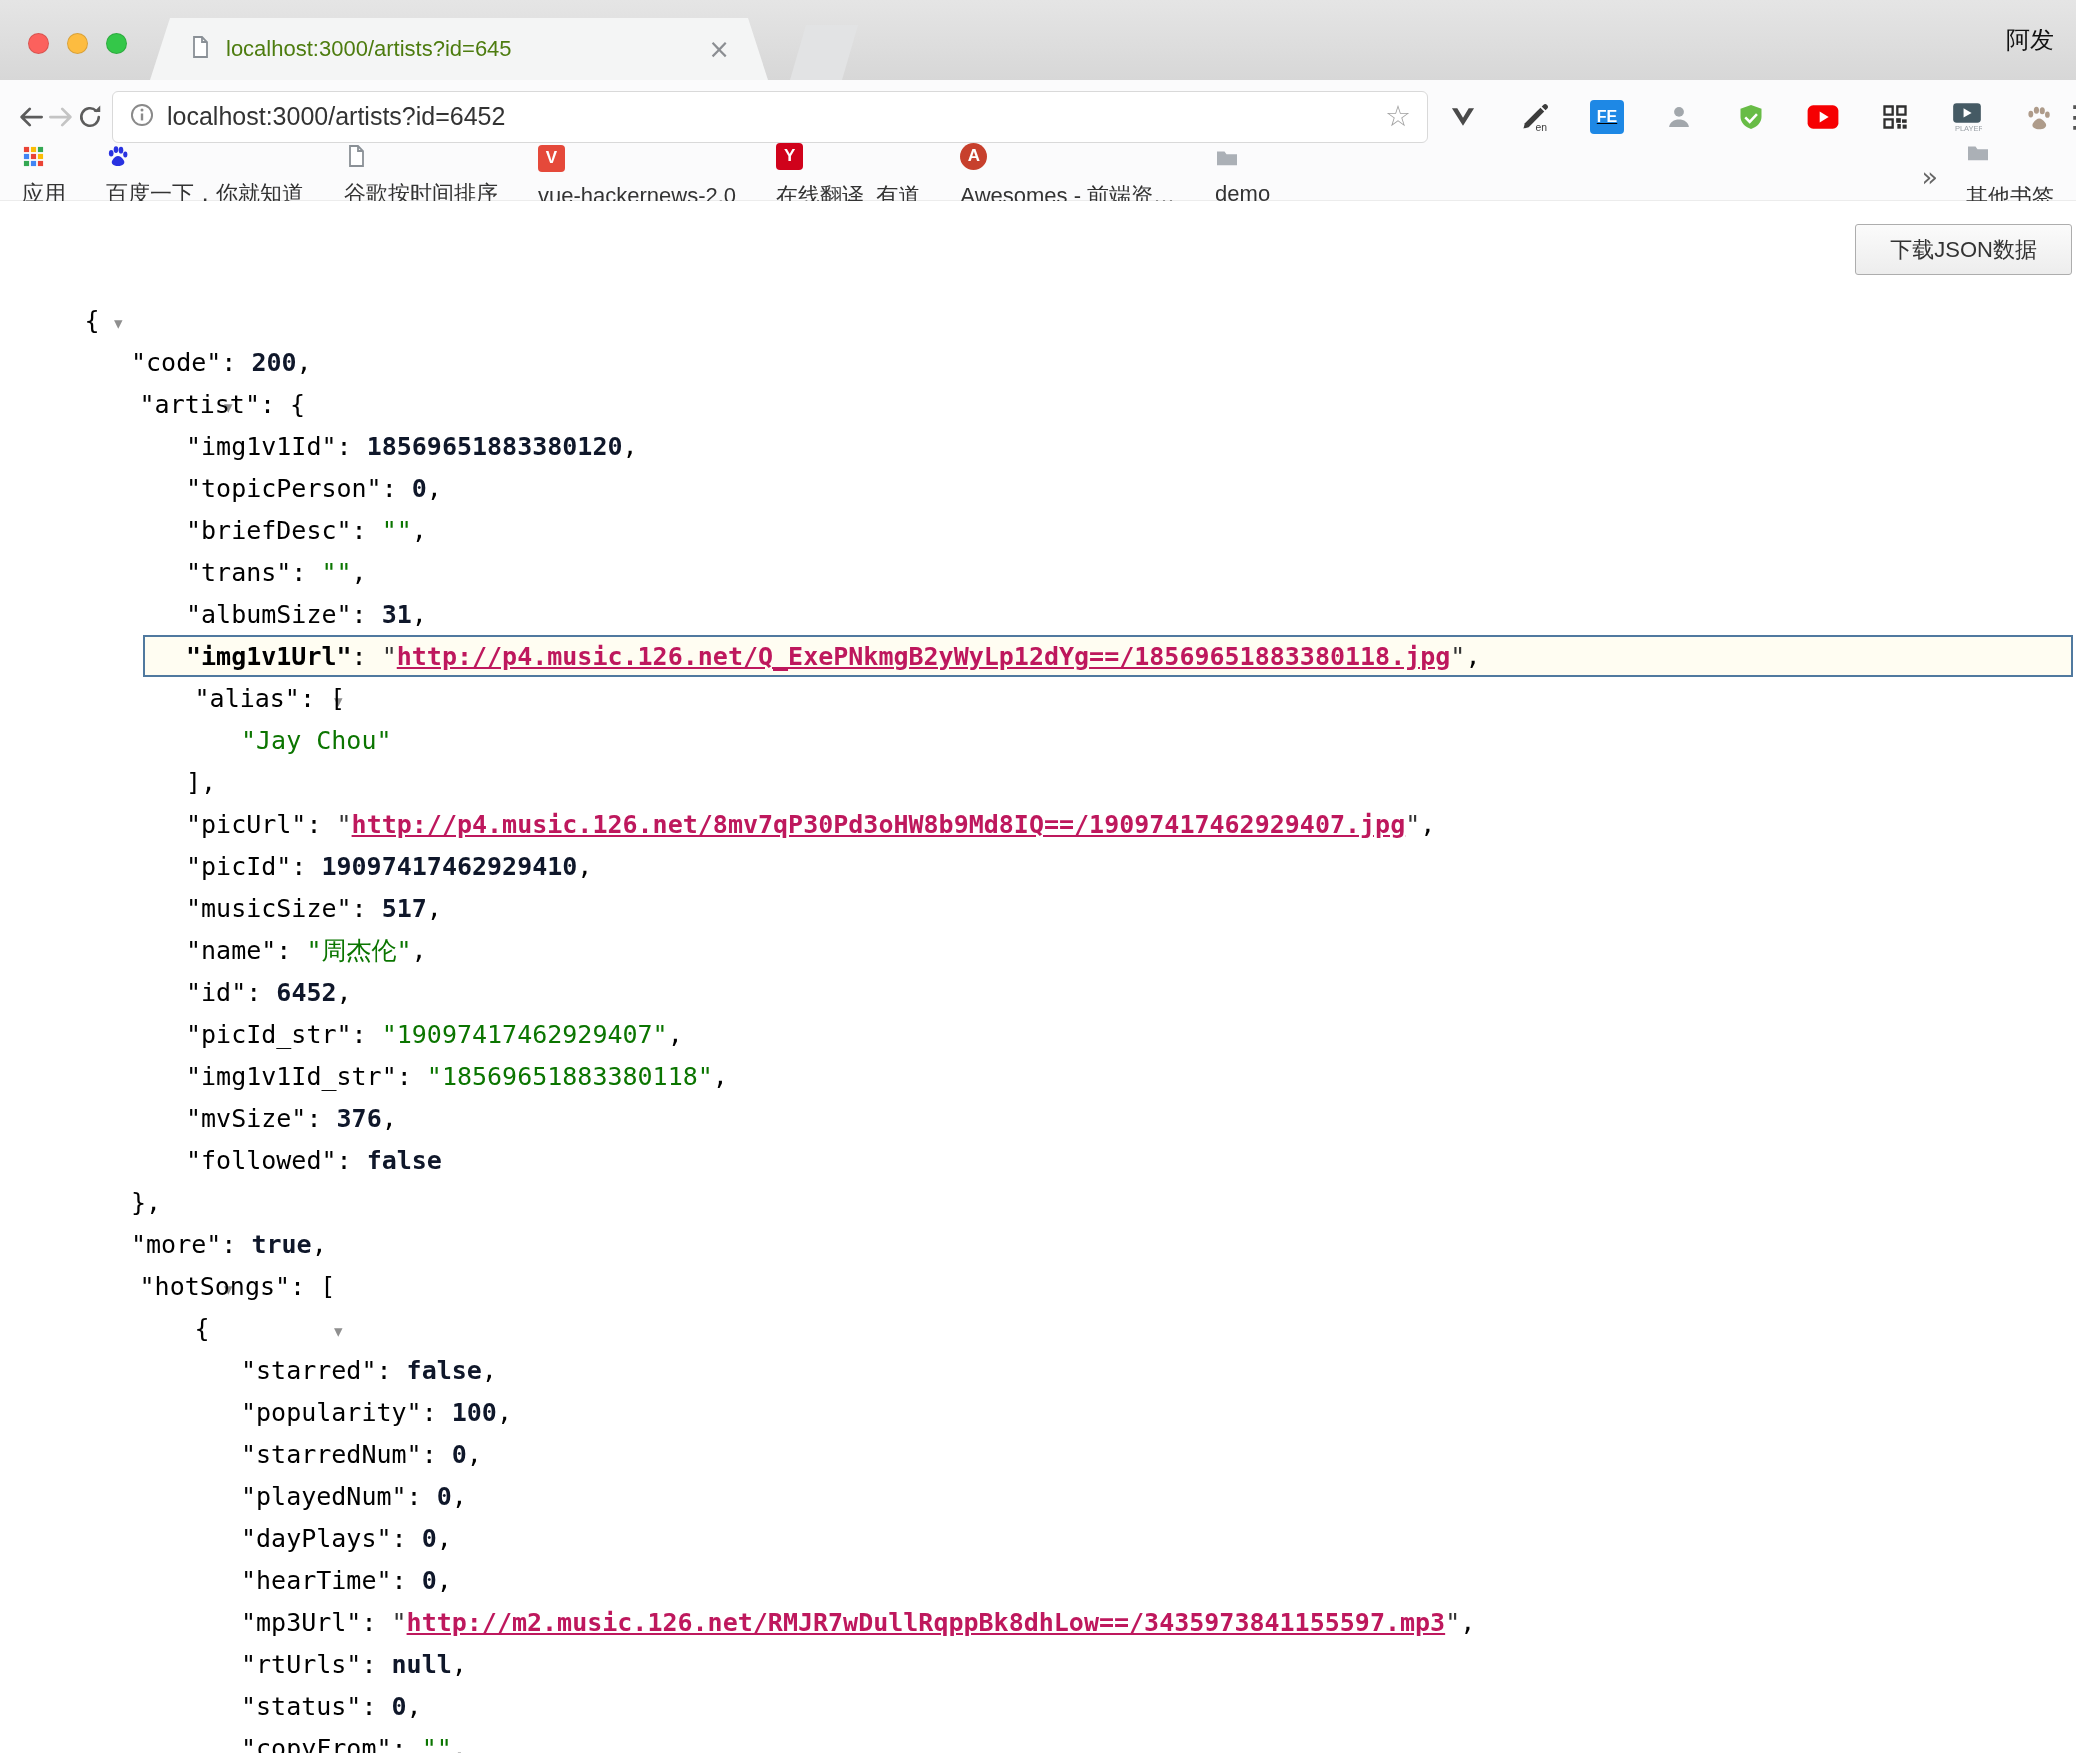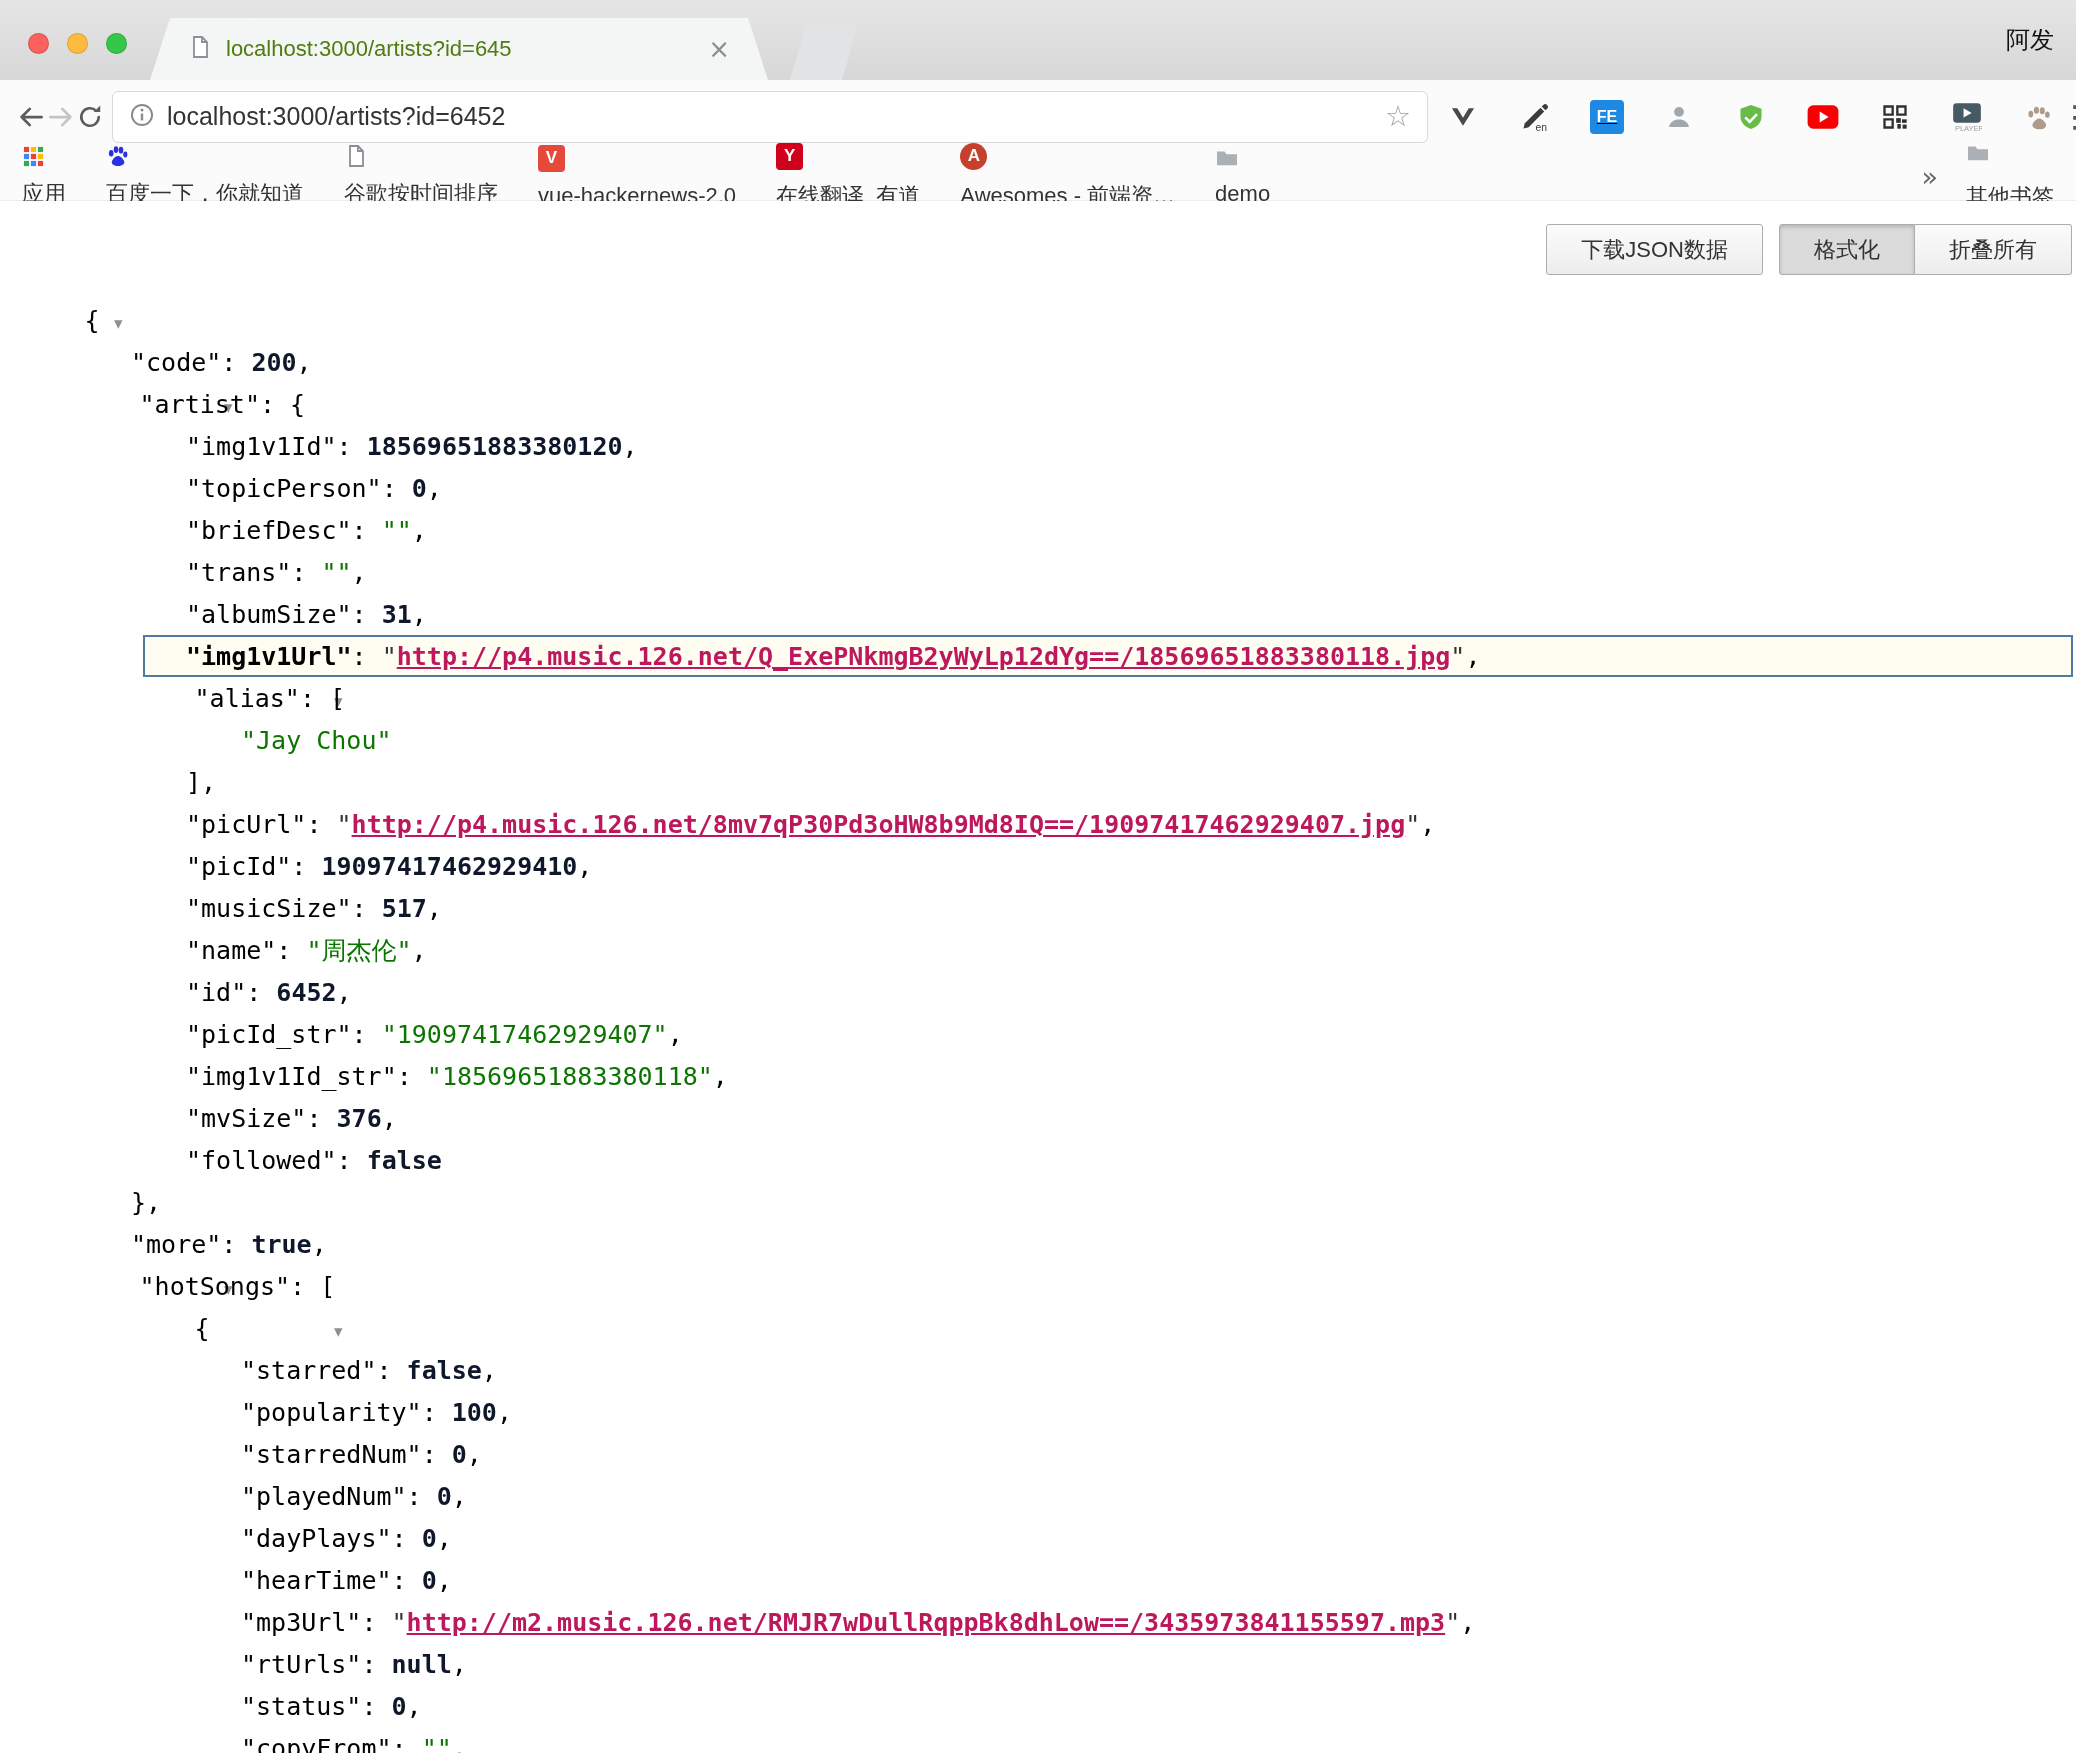--- a/index.html
+++ b/index.html
@@ -278,24 +278,20 @@
             <path d="M2 5.5h7.5l2 2.8H22v11H2z" fill="#ABB0B6"></path>
           </svg></span>
       <span>其他书签</span>
     </span>
   </div>
 </div>
 
 <div class="content">
   <div class="actions">
     <button class="btn">下载JSON数据</button>
-    <div class="seg">
-      <button class="btn first pressed">格式化</button>
-      <button class="btn last">折叠所有</button>
-    </div>
   </div>
   <div id="jsonview">
       <div class="line" style="padding-left: 76px;"><span class="arrow glyph" style="left: 38px;">▾</span><span class="p">{</span></div>
       <div class="line" style="padding-left: 131px;"><span class="k">"code"</span><span class="p">: </span><span class="n">200</span><span class="p">,</span></div>
       <div class="line" style="padding-left: 131px;"><span class="arrow glyph" style="left: 93px;">▾</span><span class="k">"artist"</span><span class="p">: </span><span class="p">{</span></div>
       <div class="line" style="padding-left: 186px;"><span class="k">"img1v1Id"</span><span class="p">: </span><span class="n">18569651883380120</span><span class="p">,</span></div>
       <div class="line" style="padding-left: 186px;"><span class="k">"topicPerson"</span><span class="p">: </span><span class="n">0</span><span class="p">,</span></div>
       <div class="line" style="padding-left: 186px;"><span class="k">"briefDesc"</span><span class="p">: </span><span class="s">""</span><span class="p">,</span></div>
       <div class="line" style="padding-left: 186px;"><span class="k">"trans"</span><span class="p">: </span><span class="s">""</span><span class="p">,</span></div>
       <div class="line" style="padding-left: 186px;"><span class="k">"albumSize"</span><span class="p">: </span><span class="n">31</span><span class="p">,</span></div>

